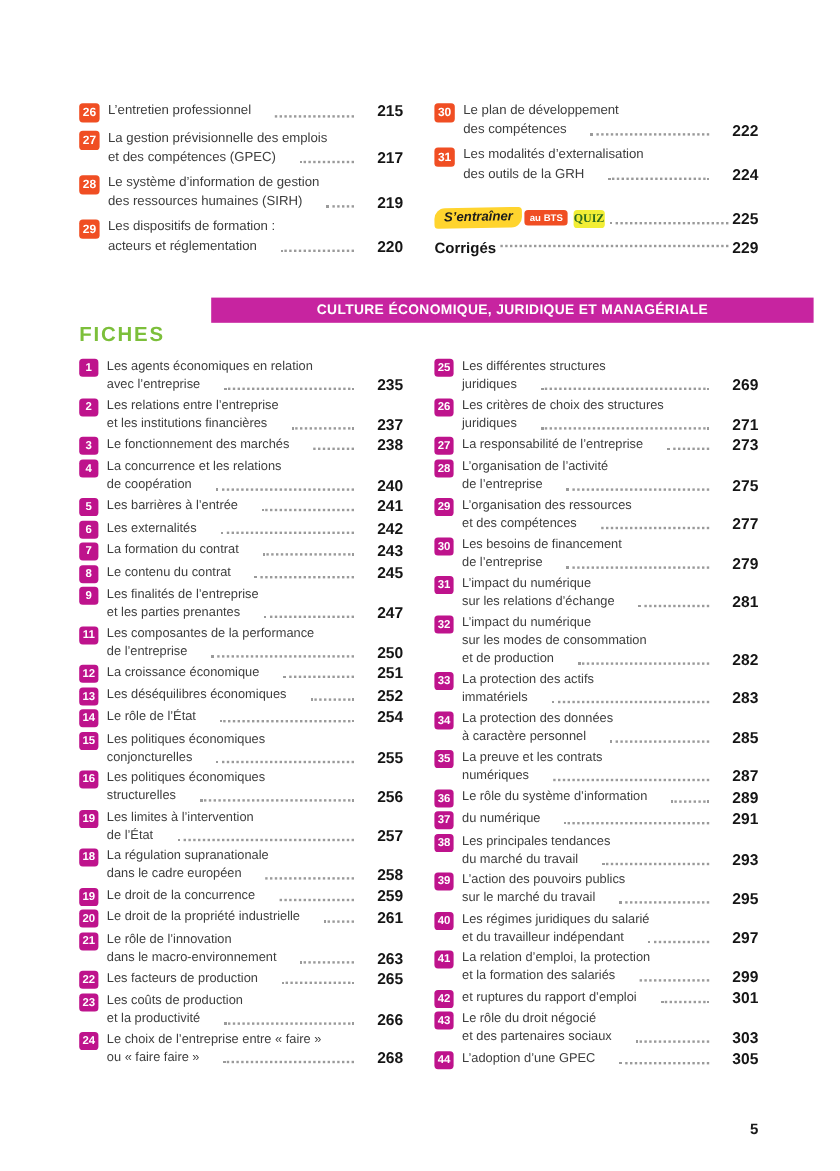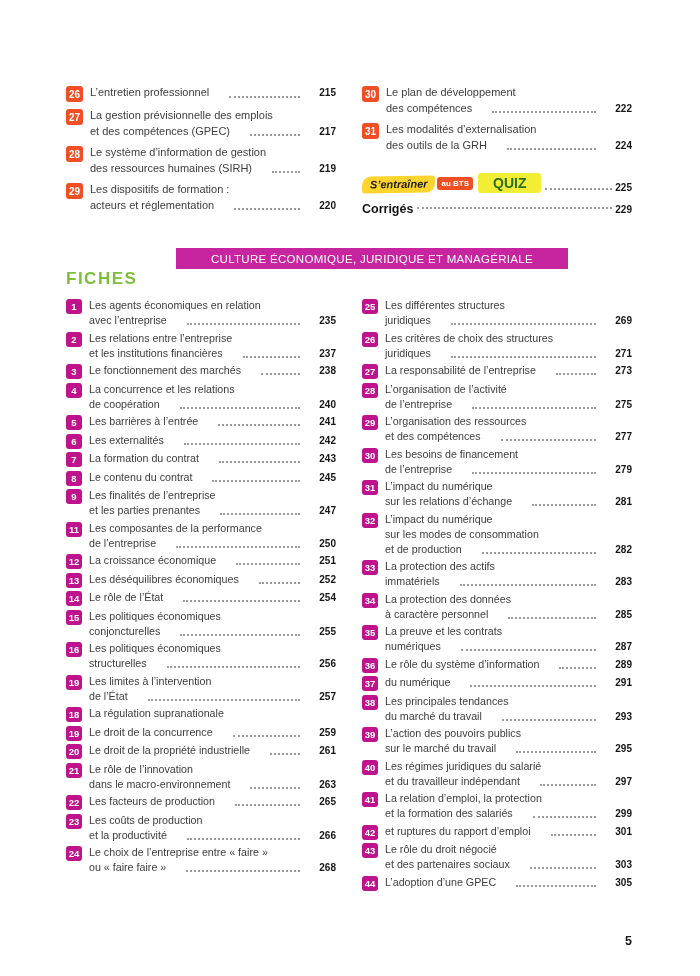--- a/index.html
+++ b/index.html
@@ -9,41 +9,41 @@
 
   
   .toc-item { display:flex; align-items:flex-start; margin-bottom:6px; }
   .badge { width:17px; height:16px; border-radius:3px; color:#fff; font-weight:bold;
            font-size:10px; display:flex; align-items:center; justify-content:center;
            margin-right:7px; flex:none; margin-top:1px; }
   .lines { flex:1; font-size:11px; line-height:15.5px; color:#3d3d3d; }
   .last-line { display:flex; align-items:flex-end;gap:16px; }
   .last-line .t { white-space:nowrap; }
   .dots { flex:1; border-bottom:2px dotted #9a9a9a; margin:0 3px 3px 4px; min-width:10px; }
-  .pageno { font-weight:bold; color:#151515; font-size:10px; }
+  .pageno { font-weight:bold; color:#151515; font-size:13px; }
 
   
   .top-section { position:absolute; left:66px; top:85px; width:566px; display:flex; gap:26px; }
   .top-section .col { flex:1; min-width:0; }
   .top-section .badge { background:var(--top-badge,#f04e23); }
 
   .training-row { display:flex; align-items:flex-end; margin-top:20px; }
   .badge-entrainer { background:var(--entrainer-bg,#ffd42e); color:#1c1c1c; font-weight:bold;
                      font-style:italic; font-size:11px; padding:2px 8px 3px;
                      border-radius:9px 3px 9px 3px; transform:rotate(-1deg); }
   .badge-aubts { background:var(--aubts-bg,#f04e23); color:#fff; font-size:8px; font-weight:bold;
                  padding:2px 4px; border-radius:3px; margin-left:2px; align-self:center; }
-  .badge-quiz { background:var(--quiz-bg,#f2ee35); color:#2f6b1d; font-weight:bold; font-size:14px;
-                padding:2px 15px; border-radius:3px; margin-left:5px; }
+  .badge-quiz { background:var(--quiz-bg,#f2ee35); color:#2f6b1d; font-weight:bold; font-size:10px;
+                padding:2px 0; border-radius:3px; margin-left:5px;font-family:Liberation Serif, serif; }
   .corriges-row { display:flex; align-items:center; margin-top:9px; }
   .corriges-label { font-weight:bold; font-size:12.5px; color:#141414; }
 
   
-  .banner { position:absolute; left:176px; top:248px; width:392px; height:21px;
-            background:var(--banner-bg,#c724a0); color:#fff; font-weight:normal; font-size:11.5px;
+  .banner { position:absolute; left:176px; top:248px; width:502px; height:21px;
+            background:var(--banner-bg,#c724a0); color:#fff; font-weight:bold; font-size:11.5px;
             display:flex; align-items:center; justify-content:center; letter-spacing:0.3px; }
 
   
   .fiches-label { position:absolute; left:66px; top:269px; color:var(--fiches-label-color,#7cbf3a);
                   font-size:17px; font-weight:bold; letter-spacing:1.5px; }
   .fiches { position:absolute; left:66px; top:298px; width:566px; display:flex; gap:26px; }
   .fiches .col { flex:1; min-width:0; }
   .fiches .badge { background:var(--fiche-badge,#be138c); width:16px; height:15px; font-size:9.5px; }
   .fiches .lines { font-size:10.7px; line-height:15px; }
   .fiches .toc-item { margin-bottom:2.5px; }
@@ -335,20 +335,25 @@
               <span class="dots"></span>
               <span class="pageno">257</span>
             </div>
           </span>
   </div>
 
   <div class="toc-item">
     <span class="badge">18</span>
     <span class="lines">
             <div class="title-line">La régulation supranationale</div>
+            <div class="last-line">
+              <span class="t">dans le cadre européen</span>
+              <span class="dots"></span>
+              <span class="pageno">258</span>
+            </div>
           </span>
   </div>
 
   <div class="toc-item">
     <span class="badge">19</span>
     <span class="lines">
             <div class="last-line">
               <span class="t">Le droit de la concurrence</span>
               <span class="dots"></span>
               <span class="pageno">259</span>

